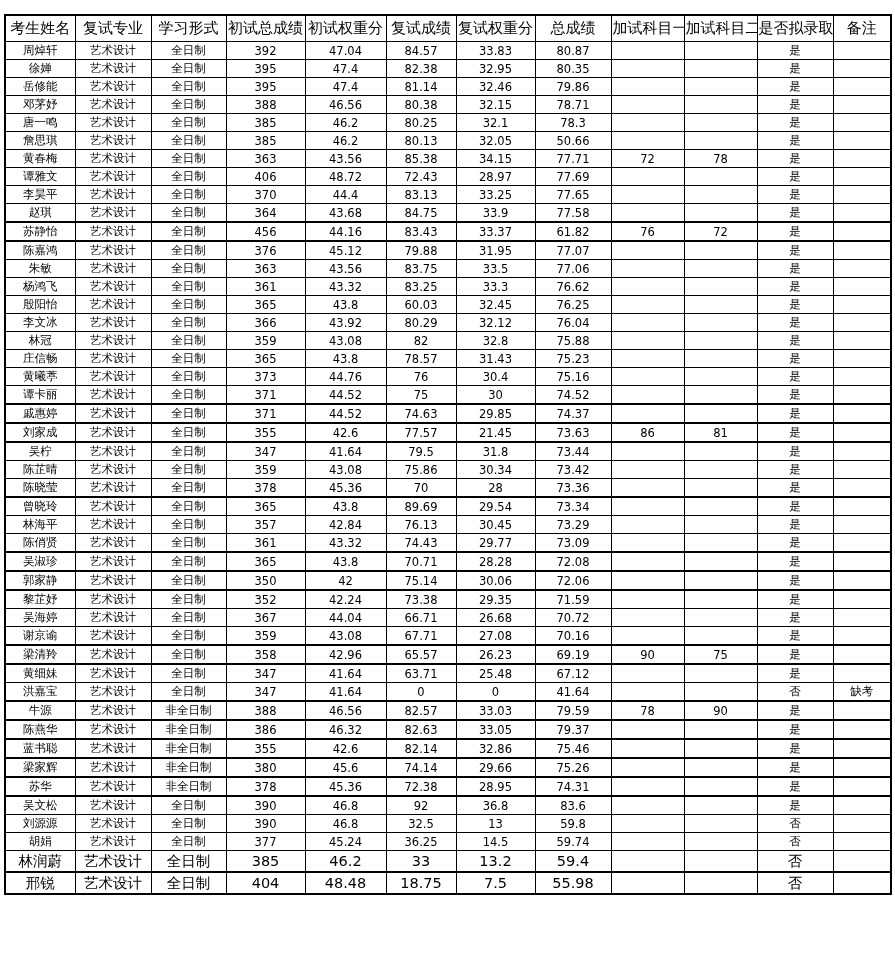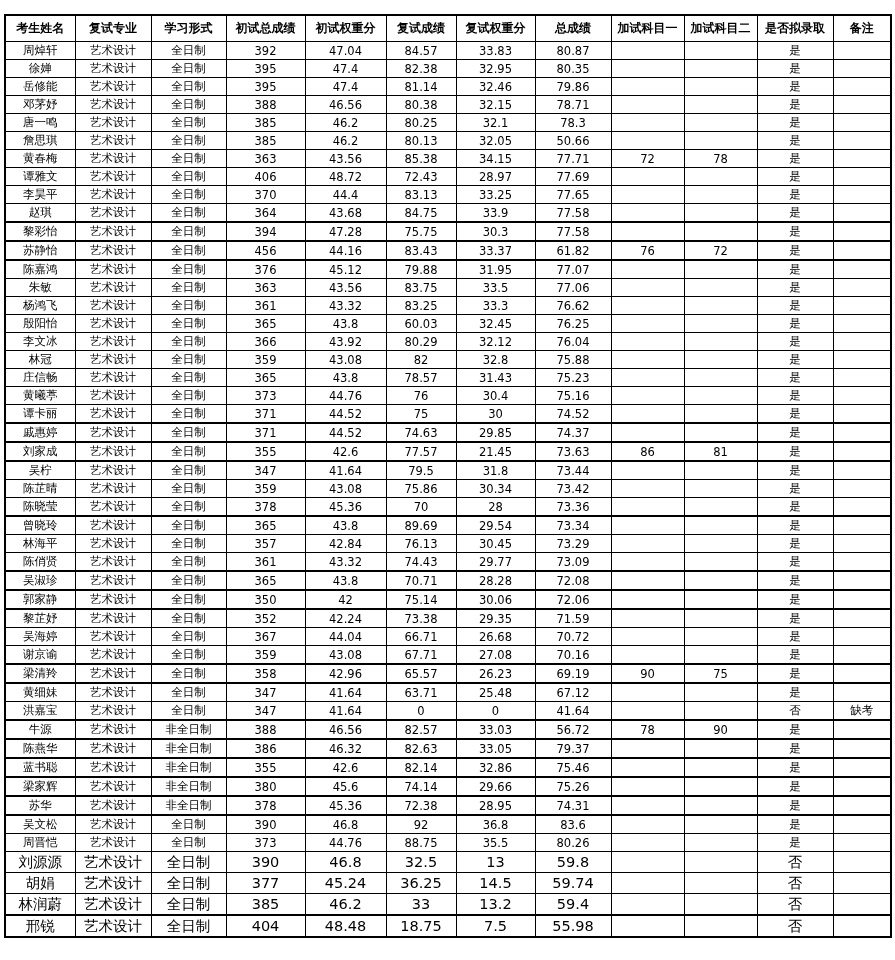--- a/index.html
+++ b/index.html
@@ -27,22 +27,22 @@
     border: 1px solid #000000;
     text-align: center;
     vertical-align: middle;
     padding: 0 1px;
     overflow: hidden;
     white-space: nowrap;
     color: #000000;
     background: #ffffff;
   }
   table.results thead th {
-    font-weight: bold;
-    font-size: 12px;
+    font-weight: normal;
+    font-size: 15px;
     height: 25px;
   }
   table.results tbody td {
     font-size: 11.5px;
     font-weight: normal;
     height: 17px;
   }
   
   table.results tbody tr:nth-child(n+45) td {
     font-size: 14.5px;
@@ -223,34 +223,20 @@
           <td>43.68</td>
           <td>84.75</td>
           <td>33.9</td>
           <td>77.58</td>
           <td></td>
           <td></td>
           <td>是</td>
           <td></td>
         </tr>
         <tr class="heavy">
-          <td>黎彩怡</td>
-          <td>艺术设计</td>
-          <td>全日制</td>
-          <td>394</td>
-          <td>47.28</td>
-          <td>75.75</td>
-          <td>30.3</td>
-          <td>77.58</td>
-          <td></td>
-          <td></td>
-          <td>是</td>
-          <td></td>
-        </tr>
-        <tr class="heavy">
           <td>苏静怡</td>
           <td>艺术设计</td>
           <td>全日制</td>
           <td>456</td>
           <td>44.16</td>
           <td>83.43</td>
           <td>33.37</td>
           <td>61.82</td>
           <td>76</td>
           <td>72</td>
@@ -608,21 +594,21 @@
           <td>缺考</td>
         </tr>
         <tr class="heavy">
           <td>牛源</td>
           <td>艺术设计</td>
           <td>非全日制</td>
           <td>388</td>
           <td>46.56</td>
           <td>82.57</td>
           <td>33.03</td>
-          <td>56.72</td>
+          <td>79.59</td>
           <td>78</td>
           <td>90</td>
           <td>是</td>
           <td></td>
         </tr>
         <tr class="heavy">
           <td>陈燕华</td>
           <td>艺术设计</td>
           <td>非全日制</td>
           <td>386</td>
@@ -685,34 +671,20 @@
           <td>46.8</td>
           <td>92</td>
           <td>36.8</td>
           <td>83.6</td>
           <td></td>
           <td></td>
           <td>是</td>
           <td></td>
         </tr>
         <tr>
-          <td>周晋恺</td>
-          <td>艺术设计</td>
-          <td>全日制</td>
-          <td>373</td>
-          <td>44.76</td>
-          <td>88.75</td>
-          <td>35.5</td>
-          <td>80.26</td>
-          <td></td>
-          <td></td>
-          <td>是</td>
-          <td></td>
-        </tr>
-        <tr>
           <td>刘源源</td>
           <td>艺术设计</td>
           <td>全日制</td>
           <td>390</td>
           <td>46.8</td>
           <td>32.5</td>
           <td>13</td>
           <td>59.8</td>
           <td></td>
           <td></td>

